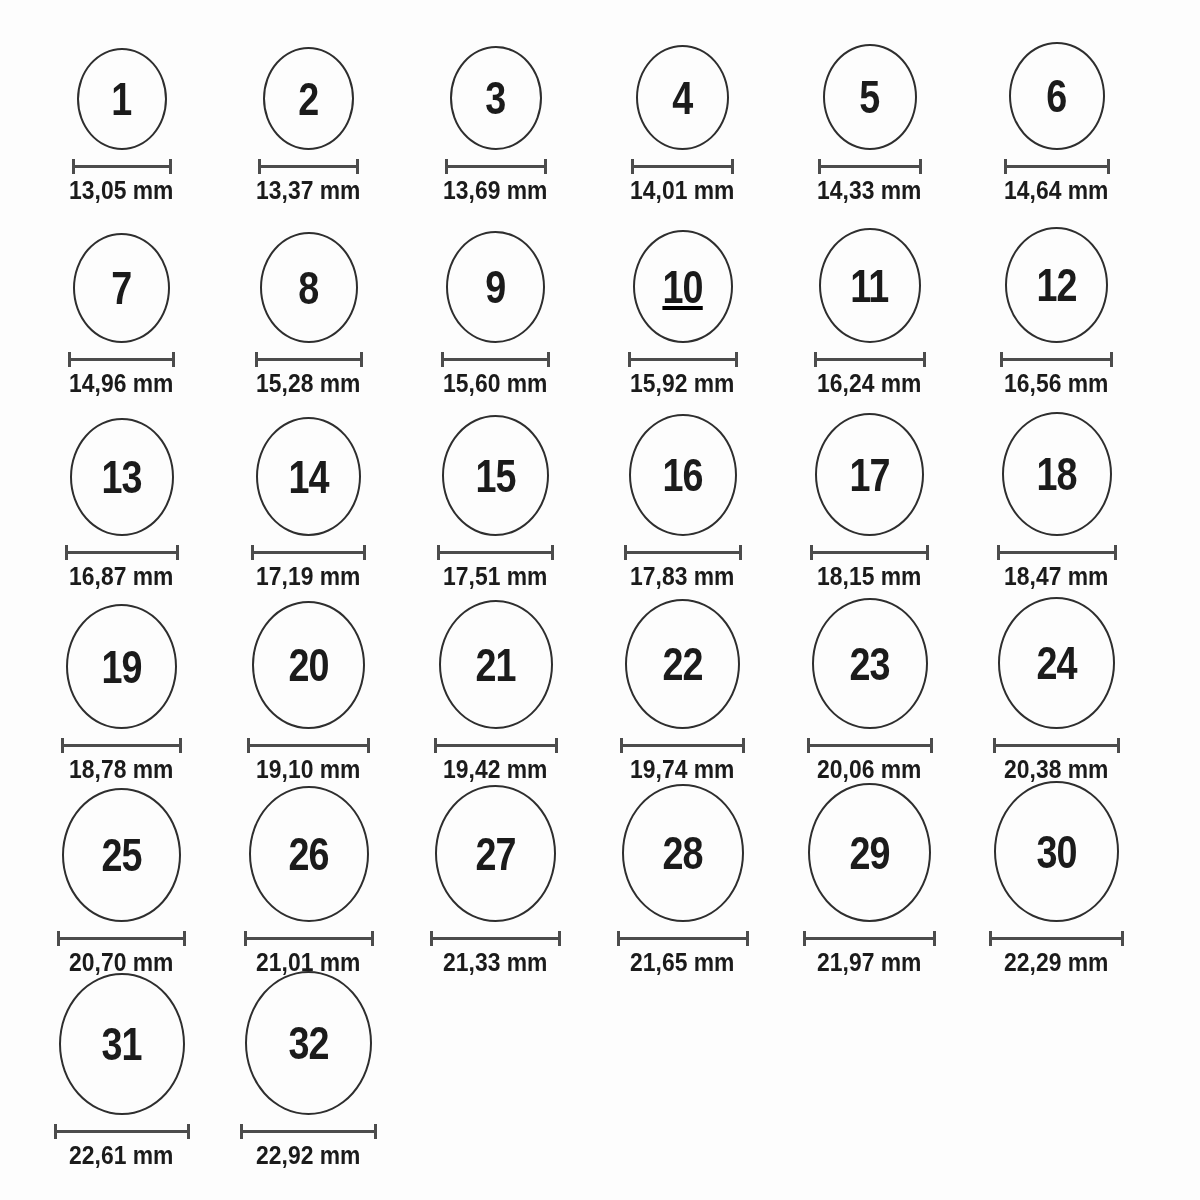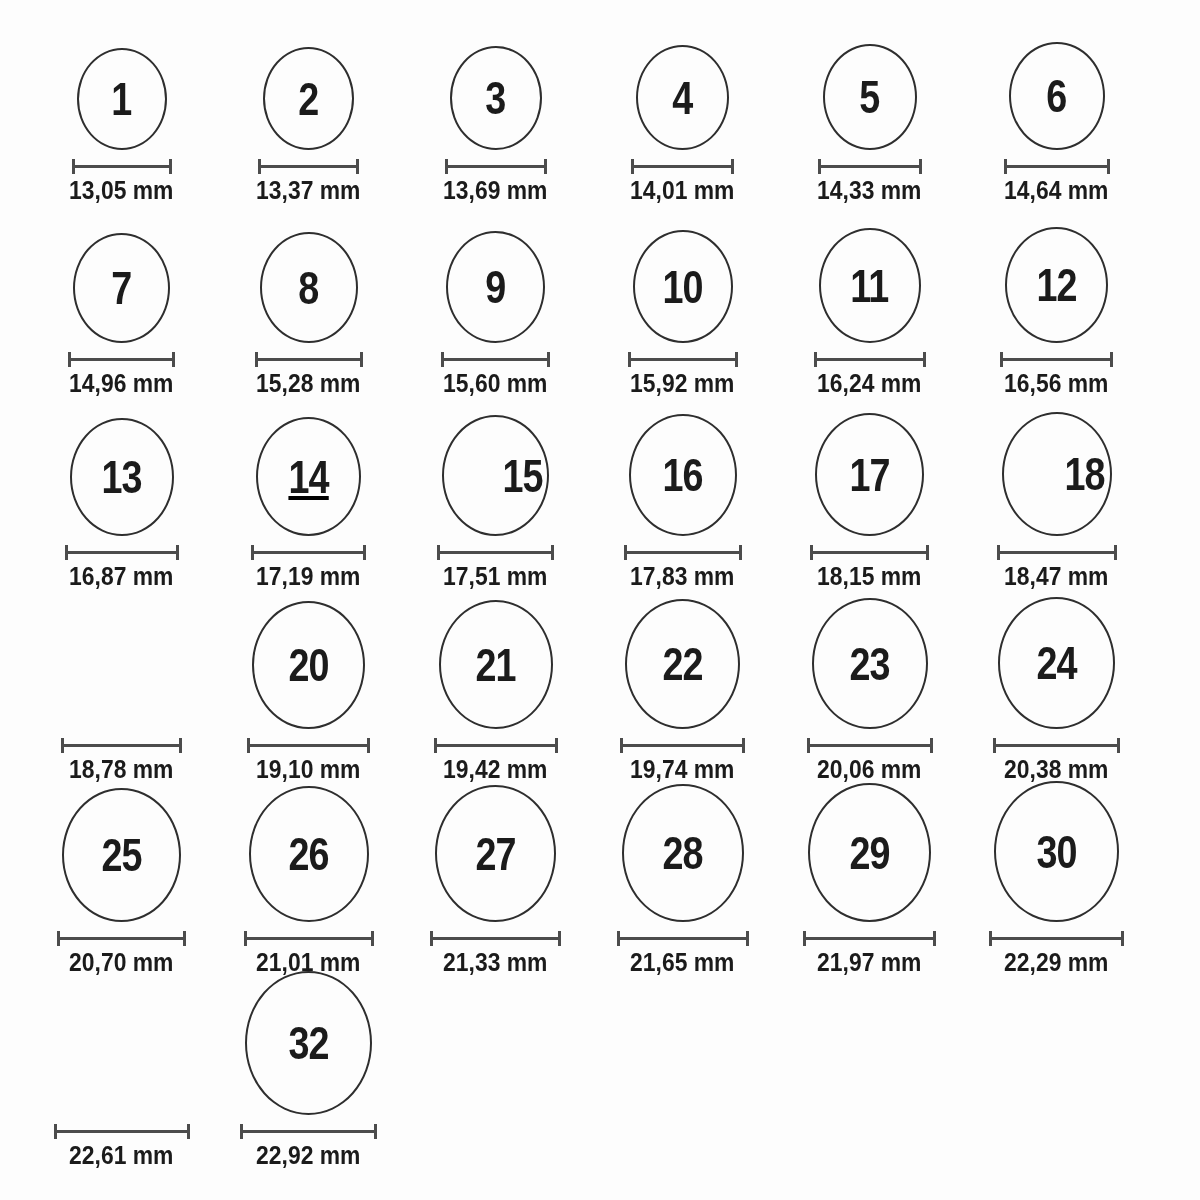--- a/index.html
+++ b/index.html
@@ -144,21 +144,21 @@
 
   <div class="cell">
     <div class="circle" style="width: 99px; height: 112px;">
       <span class="num">9</span>
     </div>
     <div class="dim" style="width: 109px;"></div>
     <div class="label">15,60 mm</div>
   </div>
 
   <div class="cell">
-    <div class="circle" style="width: 100px; height: 113px;">
+    <div class="circle" style="width: 100px; height: 113px; text-decoration: underline;">
       <span class="num">10</span>
     </div>
     <div class="dim" style="width: 110px;"></div>
     <div class="label">15,92 mm</div>
   </div>
 
   <div class="cell">
     <div class="circle" style="width: 102px; height: 115px;">
       <span class="num">11</span>
     </div>
@@ -176,29 +176,29 @@
 
   <div class="cell">
     <div class="circle" style="width: 104px; height: 118px;">
       <span class="num">13</span>
     </div>
     <div class="dim" style="width: 114px;"></div>
     <div class="label">16,87 mm</div>
   </div>
 
   <div class="cell">
-    <div class="circle" style="width: 105px; height: 119px; text-decoration: underline;">
+    <div class="circle" style="width: 105px; height: 119px;">
       <span class="num">14</span>
     </div>
     <div class="dim" style="width: 115px;"></div>
     <div class="label">17,19 mm</div>
   </div>
 
   <div class="cell">
-    <div class="circle" style="width: 107px; height: 121px; justify-content: flex-end;">
+    <div class="circle" style="width: 107px; height: 121px;">
       <span class="num">15</span>
     </div>
     <div class="dim" style="width: 117px;"></div>
     <div class="label">17,51 mm</div>
   </div>
 
   <div class="cell">
     <div class="circle" style="width: 108px; height: 122px;">
       <span class="num">16</span>
     </div>
@@ -208,28 +208,31 @@
 
   <div class="cell">
     <div class="circle" style="width: 109px; height: 123px;">
       <span class="num">17</span>
     </div>
     <div class="dim" style="width: 119px;"></div>
     <div class="label">18,15 mm</div>
   </div>
 
   <div class="cell">
-    <div class="circle" style="width: 110px; height: 124px; justify-content: flex-end;">
+    <div class="circle" style="width: 110px; height: 124px;">
       <span class="num">18</span>
     </div>
     <div class="dim" style="width: 120px;"></div>
     <div class="label">18,47 mm</div>
   </div>
 
   <div class="cell">
+    <div class="circle" style="width: 111px; height: 125px;">
+      <span class="num">19</span>
+    </div>
     <div class="dim" style="width: 121px;"></div>
     <div class="label">18,78 mm</div>
   </div>
 
   <div class="cell">
     <div class="circle" style="width: 113px; height: 128px;">
       <span class="num">20</span>
     </div>
     <div class="dim" style="width: 123px;"></div>
     <div class="label">19,10 mm</div>
@@ -309,20 +312,23 @@
 
   <div class="cell">
     <div class="circle" style="width: 125px; height: 141px;">
       <span class="num">30</span>
     </div>
     <div class="dim" style="width: 135px;"></div>
     <div class="label">22,29 mm</div>
   </div>
 
   <div class="cell">
+    <div class="circle" style="width: 126px; height: 142px;">
+      <span class="num">31</span>
+    </div>
     <div class="dim" style="width: 136px;"></div>
     <div class="label">22,61 mm</div>
   </div>
 
   <div class="cell">
     <div class="circle" style="width: 127px; height: 144px;">
       <span class="num">32</span>
     </div>
     <div class="dim" style="width: 137px;"></div>
     <div class="label">22,92 mm</div>

